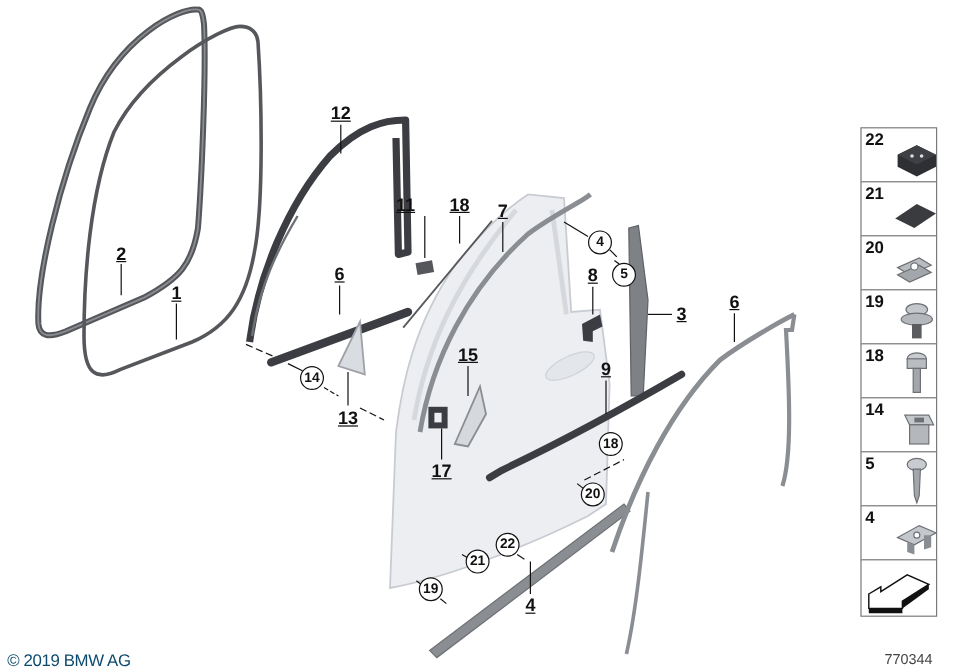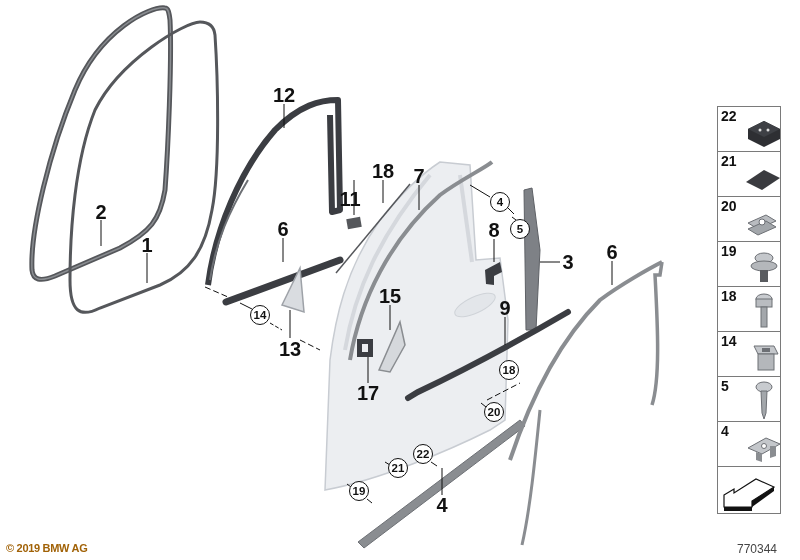--- a/index.html
+++ b/index.html
@@ -1,25 +1,25 @@
 <!DOCTYPE html>
 <html><head>
 <meta charset="utf-8">
 <style>
   html,body{margin:0;padding:0;background:#ffffff;}
   body{width:800px;height:560px;position:relative;overflow:hidden;font-family:"Liberation Sans",sans-serif;}
   #canvas{position:absolute;left:0;top:0;width:800px;height:560px;}
-  .lbl{position:absolute;font-weight:bold;font-size:20px;color:#111;line-height:1;transform:translate(-50%,-50%);white-space:nowrap;}
+  .lbl{position:absolute;font-weight:bold;font-size:15px;color:#111;line-height:1;transform:translate(-50%,-50%);white-space:nowrap;text-decoration:underline;}
   .clbl{position:absolute;width:20px;height:20px;border:1.3px solid #111;border-radius:50%;font-size:11.5px;font-weight:bold;display:flex;align-items:center;justify-content:center;color:#111;transform:translate(-50%,-50%);background:#fff;box-sizing:border-box;}
   .legend{position:absolute;left:717px;top:107px;width:64px;}
   .cell{position:relative;width:64px;height:46px;border:1px solid #7a7a7a;box-sizing:border-box;margin-top:-1px;background:#fff;}
   .cell .num{position:absolute;left:3px;top:2px;font-weight:bold;font-size:14px;color:#111;line-height:1;}
   .cell svg{position:absolute;left:0;top:0;}
   .arrowcell{height:48px;}
-  .copyright{position:absolute;left:6px;top:542px;font-size:11px;color:#a16207;font-weight:bold;letter-spacing:-0.3px;}
+  .copyright{position:absolute;left:6px;top:542px;font-size:14px;color:#0c4a6e;font-weight:normal;letter-spacing:-0.3px;}
   .imgnum{position:absolute;left:737px;top:542px;font-size:12px;color:#444;}
 </style>
 </head>
 <body>
 
 <div id="canvas">
   <svg width="800" height="560" viewBox="0 0 800 560">
 
     <g>
       <path d="M165,8 C150,6 100,30 75,90 C50,150 30,230 32,270 C33,280 40,282 55,276 L120,248 C150,232 160,220 165,190 C168,150 172,60 170,20 C169,12 168,8 165,8 Z" fill="none" stroke="#55575b" stroke-width="5"></path>
@@ -101,21 +101,21 @@
       <path d="M662,262 L660,275 L655,275 C658,330 660,380 652,405" fill="none" stroke="#8a8d91" stroke-width="3.5"></path>
       <path d="M540,410 C535,460 530,510 522,545" fill="none" stroke="#8a8d91" stroke-width="3"></path>
     </g>
     <line x1="612" y1="261" x2="612" y2="285" stroke="#111" stroke-width="1"></line>
   </svg>
 
   
   <div class="lbl" style="left:101px;top:212px;">2</div>
   <div class="lbl" style="left:147px;top:245px;">1</div>
   <div class="lbl" style="left:284px;top:95px;">12</div>
-  <div class="lbl" style="left:350px;top:171px;margin-top:28px;">11</div>
+  <div class="lbl" style="left:338px;top:171px;">11</div>
   <div class="lbl" style="left:383px;top:171px;">18</div>
   <div class="lbl" style="left:419px;top:176px;">7</div>
   <div class="lbl" style="left:283px;top:229px;">6</div>
   <div class="clbl" style="left:260px;top:315px;">14</div>
   <div class="lbl" style="left:290px;top:349px;text-align:right;">13</div>
   <div class="lbl" style="left:390px;top:296px;">15</div>
   <div class="lbl" style="left:368px;top:393px;">17</div>
   <div class="clbl" style="left:500px;top:202px;">4</div>
   <div class="clbl" style="left:520px;top:229px;">5</div>
   <div class="lbl" style="left:494px;top:230px;">8</div>

